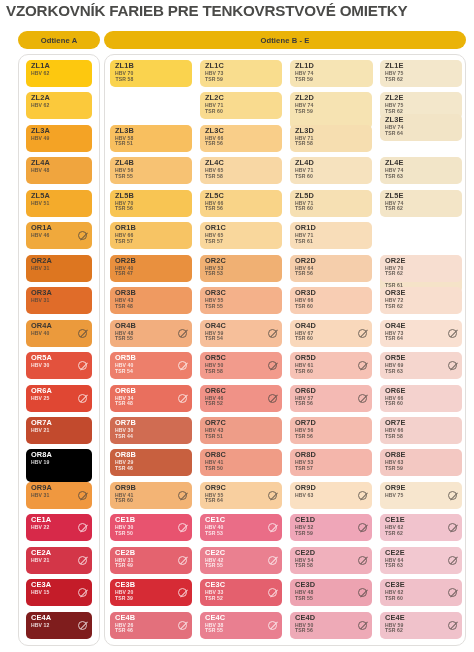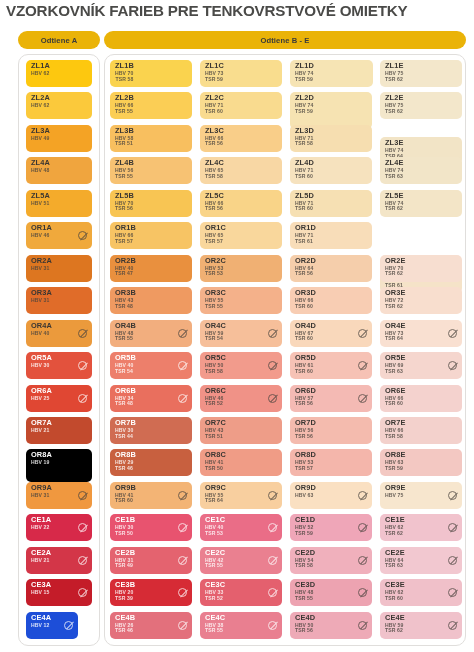--- a/index.html
+++ b/index.html
@@ -117,27 +117,20 @@
           <div>HBV 75</div>
           <div>TSR 62</div>
         </div>
       </div>
       <div class="sw light" style="left: 26px; top: 92.45px; width: 66px; height: 27px; background: rgb(251, 201, 59);">
         <div class="code">ZL2A</div>
         <div class="vals">
           <div>HBV 62</div>
         </div>
       </div>
-      <div class="sw light" style="left: 110px; top: 92.45px; width: 82px; height: 27px; background: rgb(251, 206, 85);">
-        <div class="code">ZL2B</div>
-        <div class="vals">
-          <div>HBV 66</div>
-          <div>TSR 55</div>
-        </div>
-      </div>
       <div class="sw light" style="left: 200px; top: 92.45px; width: 82px; height: 27px; background: rgb(249, 219, 143);">
         <div class="code">ZL2C</div>
         <div class="vals">
           <div>HBV 71</div>
           <div>TSR 60</div>
         </div>
       </div>
       <div class="sw light" style="left: 290px; top: 92.45px; width: 82px; height: 37px; background: rgb(246, 227, 178);">
         <div class="code">ZL2D</div>
         <div class="vals">
@@ -172,21 +165,21 @@
           <div>TSR 56</div>
         </div>
       </div>
       <div class="sw light" style="left: 290px; top: 124.9px; width: 82px; height: 27px; background: rgb(246, 222, 176);">
         <div class="code">ZL3D</div>
         <div class="vals">
           <div>HBV 71</div>
           <div>TSR 58</div>
         </div>
       </div>
-      <div class="sw light" style="left: 380px; top: 137px; width: 82px; height: 27px; background: rgb(242, 228, 198); text-decoration: underline;">
+      <div class="sw light" style="left: 380px; top: 114px; width: 82px; height: 27px; background: rgb(242, 228, 198); text-decoration: underline;">
         <div class="code">ZL3E</div>
         <div class="vals">
           <div>HBV 74</div>
           <div>TSR 64</div>
         </div>
       </div>
       <div class="sw light" style="left: 26px; top: 157.35px; width: 66px; height: 27px; background: rgb(240, 165, 62);">
         <div class="code">ZL4A</div>
         <div class="vals">
           <div>HBV 48</div>
@@ -688,21 +681,21 @@
         <span class="noicon"></span>
       </div>
       <div class="sw light" style="left: 380px; top: 579.2px; width: 82px; height: 27px; background: rgb(240, 192, 201);">
         <div class="code">CE3E</div>
         <div class="vals">
           <div>HBV 62</div>
           <div>TSR 60</div>
         </div>
         <span class="noicon"></span>
       </div>
-      <div class="sw dark" style="left: 26px; top: 611.65px; width: 52px; height: 27px; background: #1d4ed8;">
+      <div class="sw dark" style="left: 26px; top: 611.65px; width: 66px; height: 27px; background: #7f1d1d;">
         <div class="code">CE4A</div>
         <div class="vals">
           <div>HBV 12</div>
         </div>
         <span class="noicon"></span>
       </div>
       <div class="sw dark" style="left: 110px; top: 611.65px; width: 82px; height: 27px; background: rgb(227, 112, 124);">
         <div class="code">CE4B</div>
         <div class="vals">
           <div>HBV 26</div>

